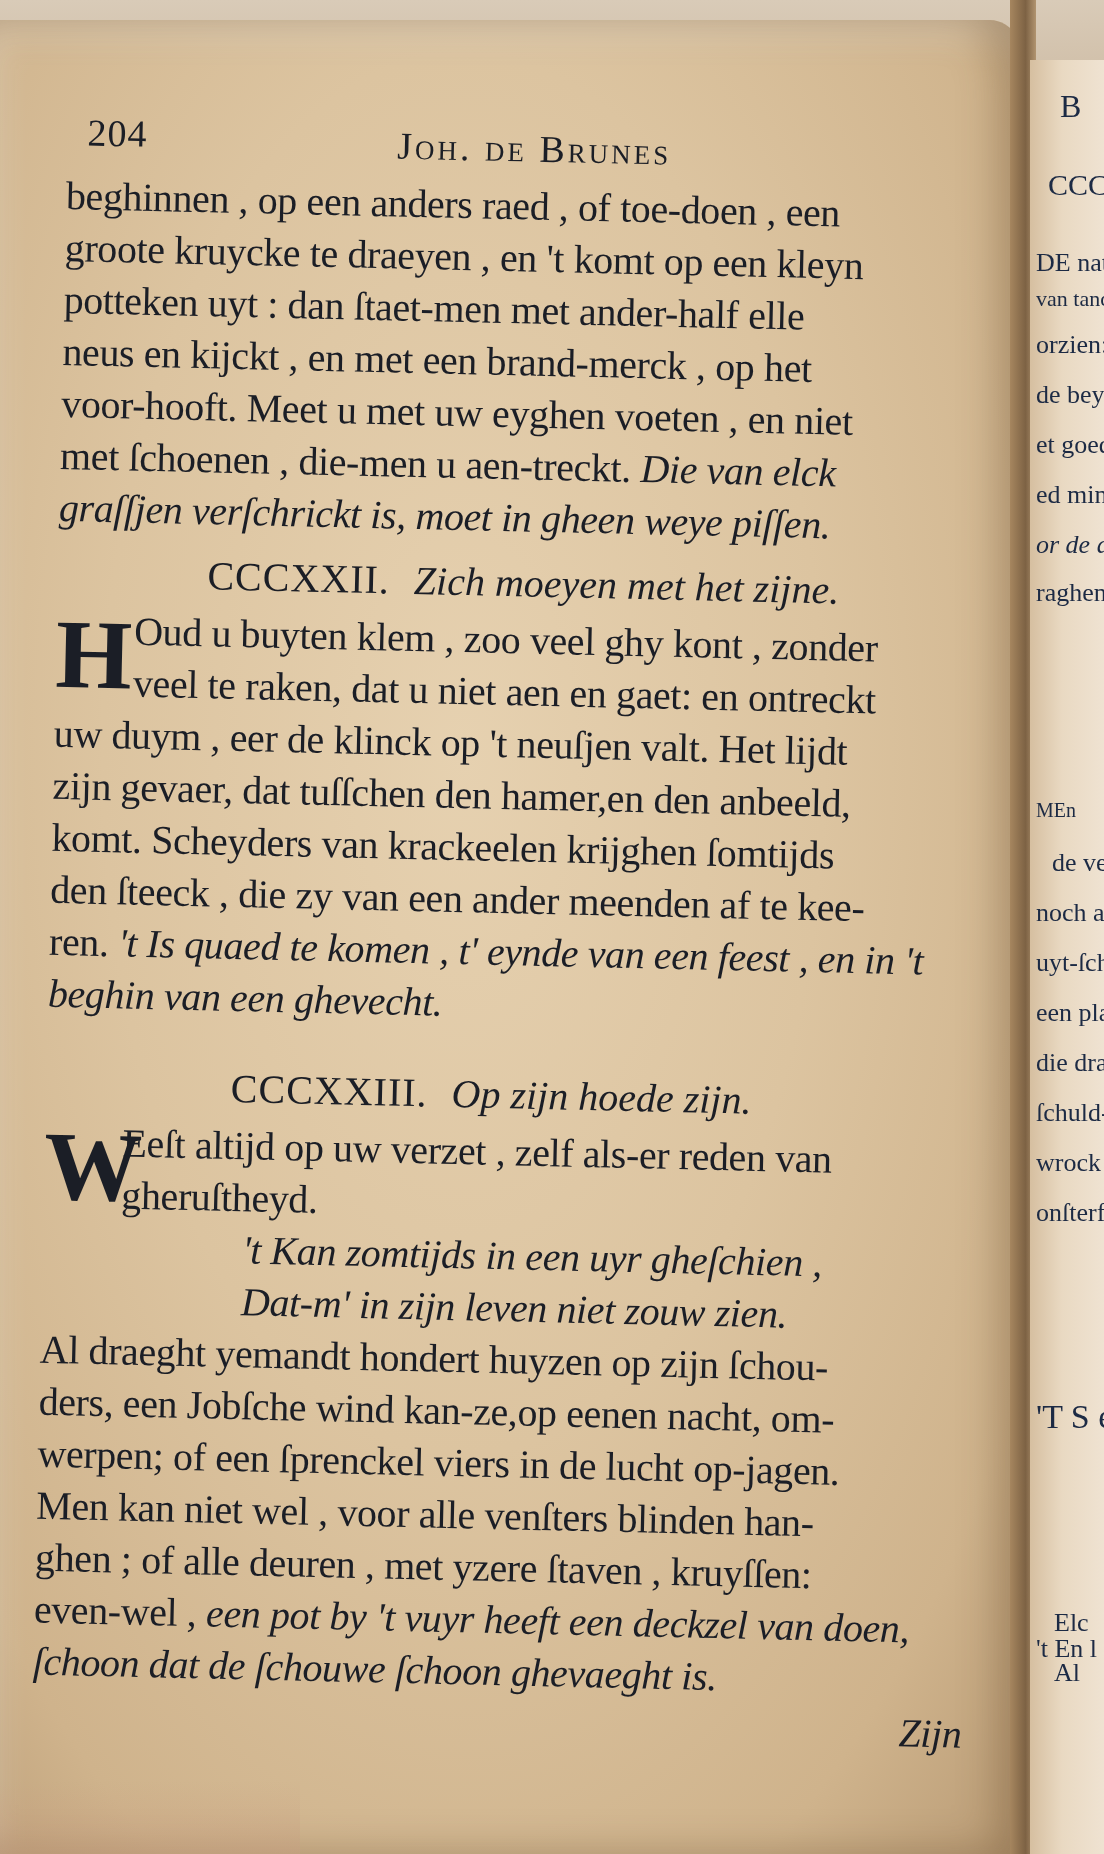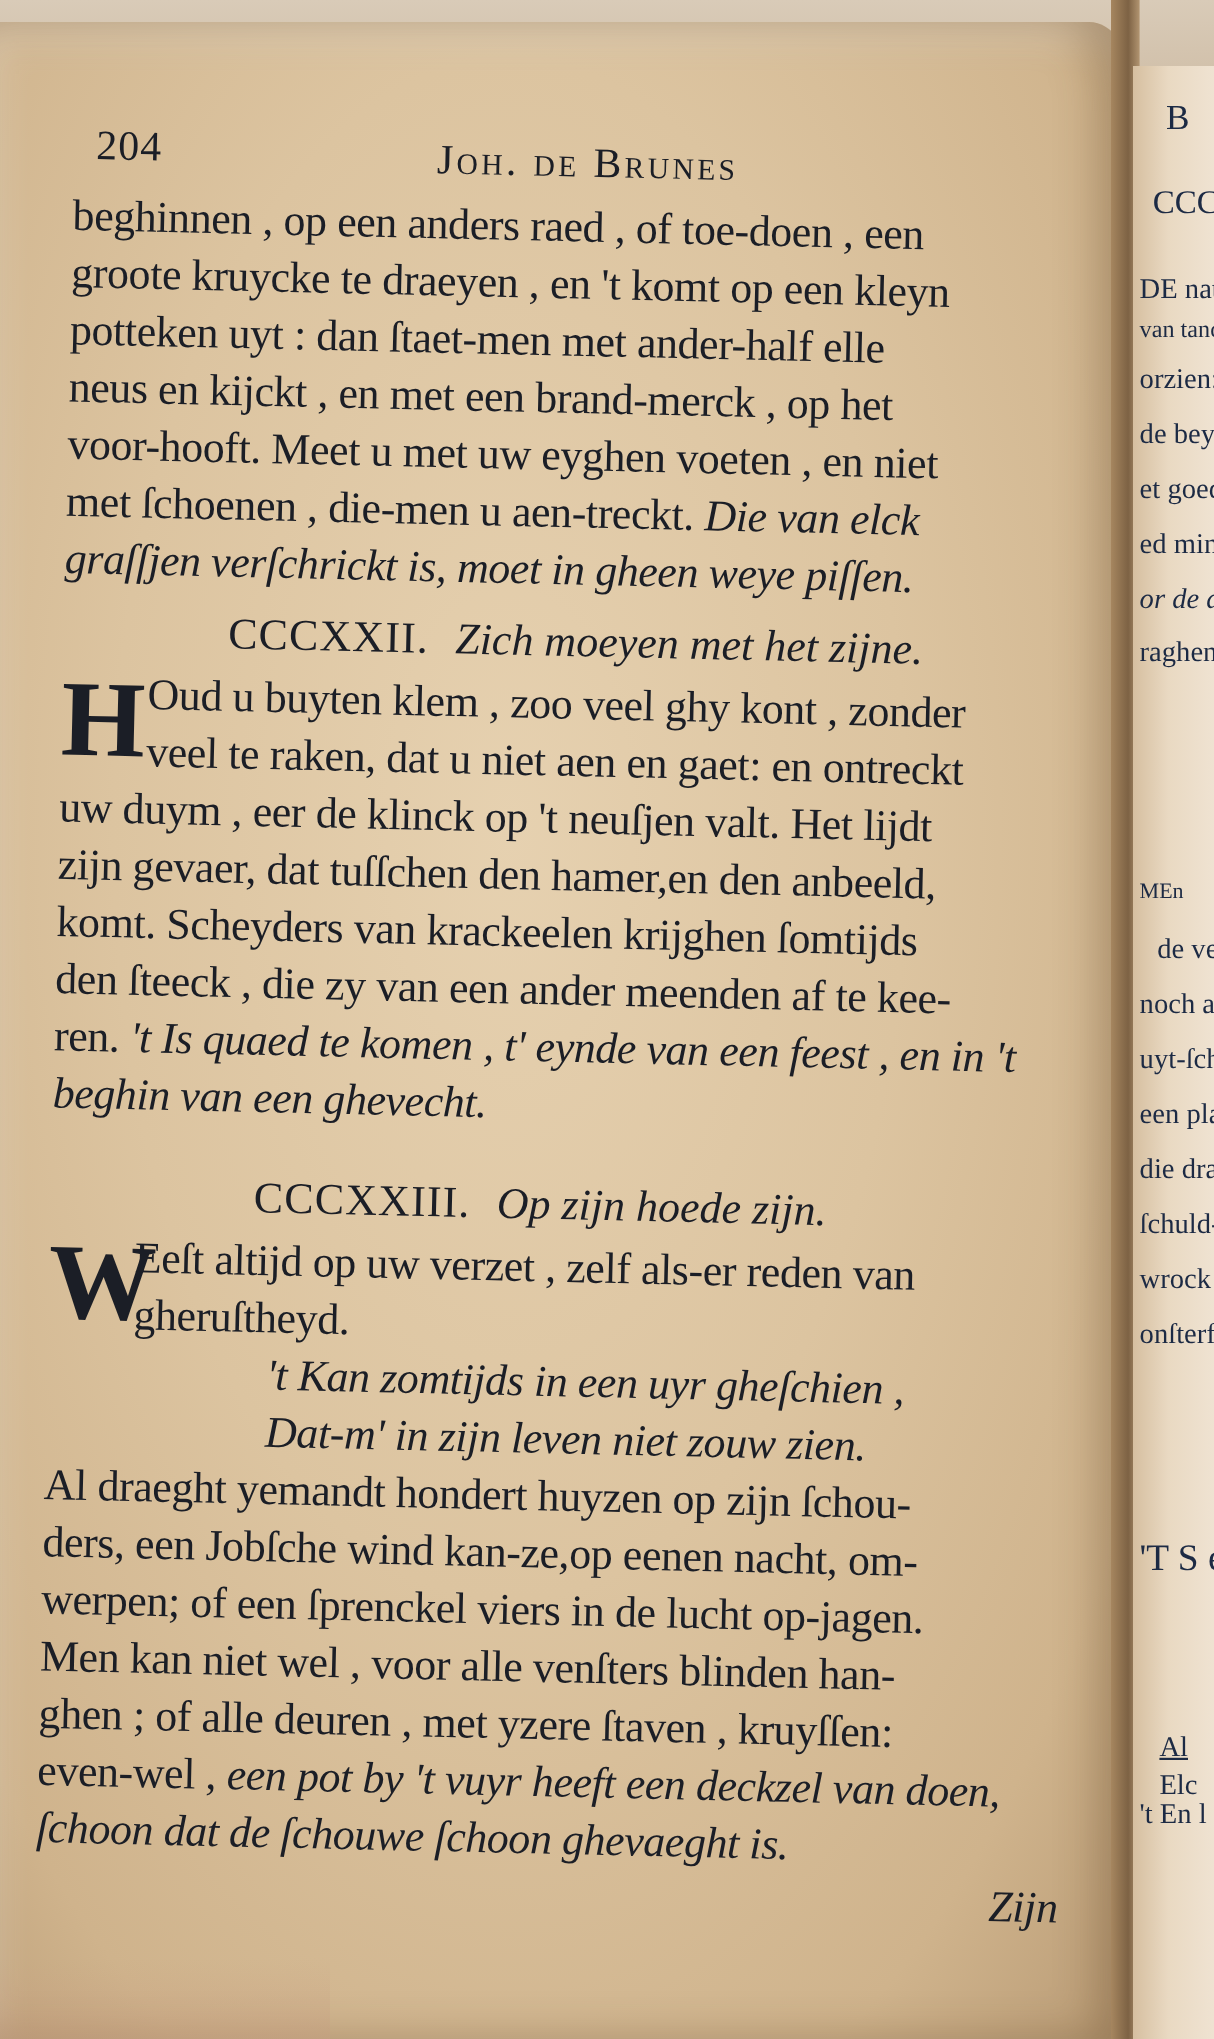--- a/index.html
+++ b/index.html
@@ -159,14 +159,14 @@
   <div class="fline" style="top:840px;">noch alti</div>
   <div class="fline" style="top:890px;">uyt-ſchul</div>
   <div class="fline" style="top:940px;">een platt</div>
   <div class="fline" style="top:990px;">die drag</div>
   <div class="fline" style="top:1040px;">ſchuld-h</div>
   <div class="fline" style="top:1090px;">wrock k</div>
   <div class="fline" style="top:1140px;">onſterff</div>
   <div class="fline" style="top:1340px;font-size:34px;">'T S ee</div>
   <div class="fline" style="top:1576px;">'t En l</div>
   <div class="fline" style="top:1550px;left:24px;">Elc</div>
-  <div class="fline" style="top:1515px;left:24px;text-decoration:underline;">Al</div>
+  <div class="fline" style="top:1600px;left:24px;">Al</div>
 </div>
 
 </body></html>

